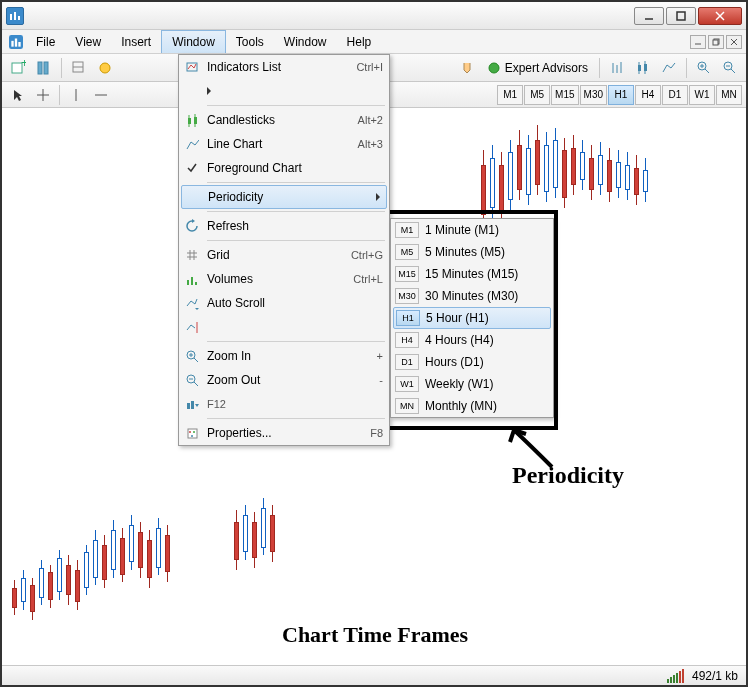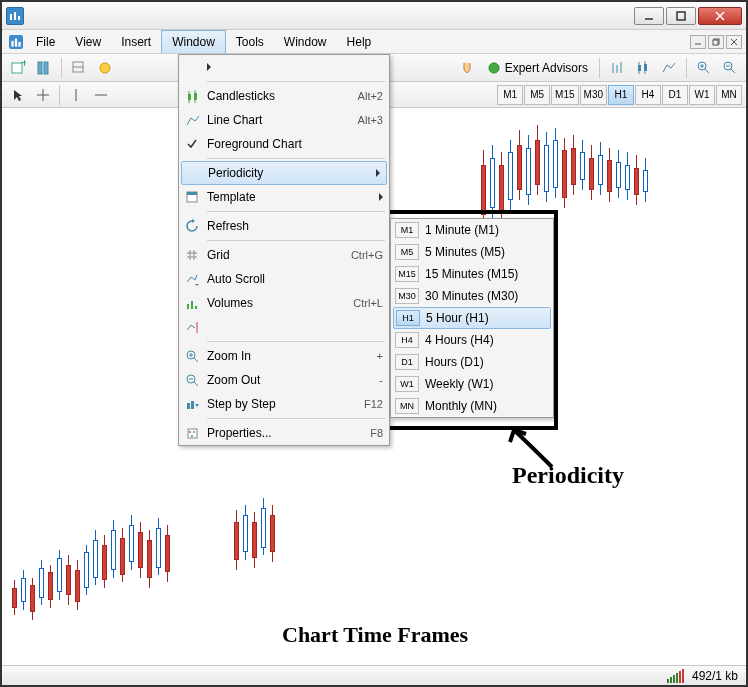--- a/index.html
+++ b/index.html
@@ -458,20 +458,30 @@
       <div class="body" style="top: 13px; height: 27px;"></div>
     </div>
     <div class="candle up" style="left: 639px; top: 48px; height: 44px;">
       <div class="wick" style="top: 0px; height: 44px;"></div>
       <div class="body" style="top: 12px; height: 22px;"></div>
     </div>
   </div>
 
 <div class="dropdown" id="dropdown">
     <div class="dd-item">
+      <span class="dd-icon">
+        <svg width="14" height="14" viewBox="0 0 14 14">
+          <rect x="2" y="3" width="10" height="8" fill="none" stroke="#48a"></rect>
+          <polyline points="3,9 6,5 9,8 11,4" fill="none" stroke="#c44"></polyline>
+        </svg>
+      </span>
+      <span class="dd-label">Indicators List</span>
+      <span class="dd-shortcut">Ctrl+I</span>
+    </div>
+    <div class="dd-item">
       <span class="dd-icon"></span>
       <span class="dd-arrow"></span>
     </div>
     <div class="dd-sep"></div>
     <div class="dd-item">
       <span class="dd-icon">
         <svg width="14" height="14" viewBox="0 0 14 14">
           <rect x="3" y="5" width="3" height="6" fill="#4a4"></rect>
           <line x1="4" y1="2" x2="4" y2="14" stroke="#4a4"></line>
           <rect x="9" y="4" width="3" height="7" fill="#4a4"></rect>
@@ -497,30 +507,20 @@
         </svg>
       </span>
       <span class="dd-label">Foreground Chart</span>
     </div>
     <div class="dd-sep"></div>
     <div class="dd-item highlight">
       <span class="dd-icon"></span>
       <span class="dd-label">Periodicity</span>
       <span class="dd-arrow"></span>
     </div>
-    <div class="dd-item">
-      <span class="dd-icon">
-        <svg width="14" height="14" viewBox="0 0 14 14">
-          <rect x="2" y="2" width="10" height="10" fill="#fff" stroke="#888"></rect>
-          <rect x="2" y="2" width="10" height="3" fill="#48a"></rect>
-        </svg>
-      </span>
-      <span class="dd-label">Template</span>
-      <span class="dd-arrow"></span>
-    </div>
     <div class="dd-sep"></div>
     <div class="dd-item">
       <span class="dd-icon">
         <svg width="14" height="14" viewBox="0 0 14 14">
           <path d="M 12 7 A 5 5 0 1 1 7 2" fill="none" stroke="#48a" stroke-width="1.5"></path>
           <path d="M7 0 L7 4 L10 2 Z" fill="#48a"></path>
         </svg>
       </span>
       <span class="dd-label">Refresh</span>
     </div>
@@ -533,36 +533,36 @@
           <line x1="5" y1="2" x2="5" y2="12" stroke="#888"></line>
           <line x1="9" y1="2" x2="9" y2="12" stroke="#888"></line>
         </svg>
       </span>
       <span class="dd-label">Grid</span>
       <span class="dd-shortcut">Ctrl+G</span>
     </div>
     <div class="dd-item">
       <span class="dd-icon">
         <svg width="14" height="14" viewBox="0 0 14 14">
-          <polyline points="2,10 6,5 10,8 12,3" fill="none" stroke="#48a"></polyline>
-          <path d="M10 12 L14 12 L12 14 Z" fill="#48a"></path>
-        </svg>
-      </span>
-      <span class="dd-label">Auto Scroll</span>
-    </div>
-    <div class="dd-item">
-      <span class="dd-icon">
-        <svg width="14" height="14" viewBox="0 0 14 14">
           <rect x="2" y="8" width="2" height="5" fill="#4a4"></rect>
           <rect x="6" y="5" width="2" height="8" fill="#4a4"></rect>
           <rect x="10" y="10" width="2" height="3" fill="#4a4"></rect>
         </svg>
       </span>
       <span class="dd-label">Volumes</span>
       <span class="dd-shortcut">Ctrl+L</span>
+    </div>
+    <div class="dd-item">
+      <span class="dd-icon">
+        <svg width="14" height="14" viewBox="0 0 14 14">
+          <polyline points="2,10 6,5 10,8 12,3" fill="none" stroke="#48a"></polyline>
+          <path d="M10 12 L14 12 L12 14 Z" fill="#48a"></path>
+        </svg>
+      </span>
+      <span class="dd-label">Auto Scroll</span>
     </div>
     <div class="dd-item">
       <span class="dd-icon">
         <svg width="14" height="14" viewBox="0 0 14 14">
           <polyline points="2,10 6,5 10,8" fill="none" stroke="#48a"></polyline>
           <line x1="12" y1="2" x2="12" y2="13" stroke="#c44"></line>
         </svg>
       </span>
     </div>
     <div class="dd-sep"></div>
@@ -590,21 +590,20 @@
       <span class="dd-shortcut">-</span>
     </div>
     <div class="dd-item">
       <span class="dd-icon">
         <svg width="14" height="14" viewBox="0 0 14 14">
           <rect x="2" y="6" width="3" height="6" fill="#48a"></rect>
           <rect x="6" y="4" width="3" height="8" fill="#48a"></rect>
           <path d="M10 7 L14 7 L12 10 Z" fill="#48a"></path>
         </svg>
       </span>
-      <span class="dd-label">Step by Step</span>
       <span class="dd-shortcut">F12</span>
     </div>
     <div class="dd-sep"></div>
     <div class="dd-item">
       <span class="dd-icon">
         <svg width="14" height="14" viewBox="0 0 14 14">
           <rect x="3" y="3" width="9" height="9" fill="#fff" stroke="#888"></rect>
           <circle cx="5" cy="6" r="1" fill="#c44"></circle>
           <circle cx="9" cy="6" r="1" fill="#4a4"></circle>
           <circle cx="7" cy="10" r="1" fill="#48a"></circle>

